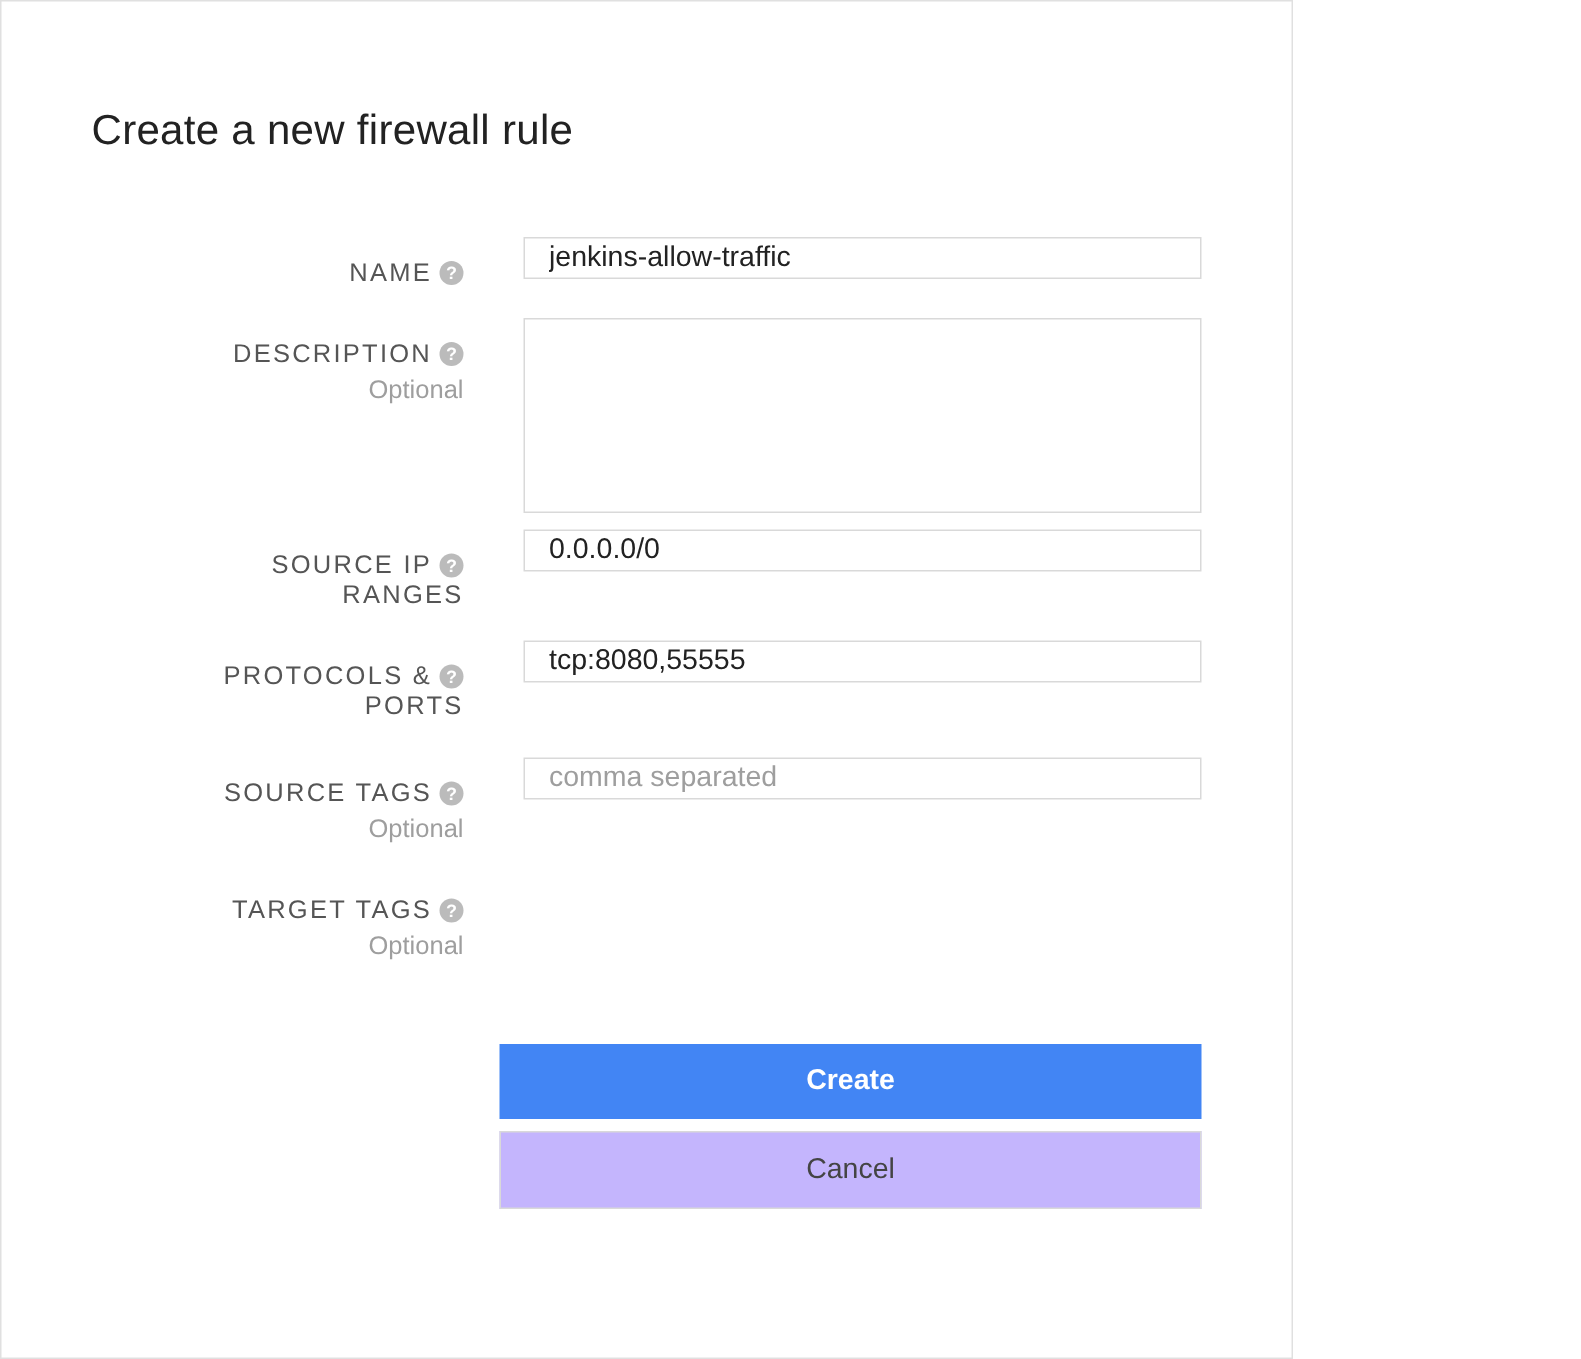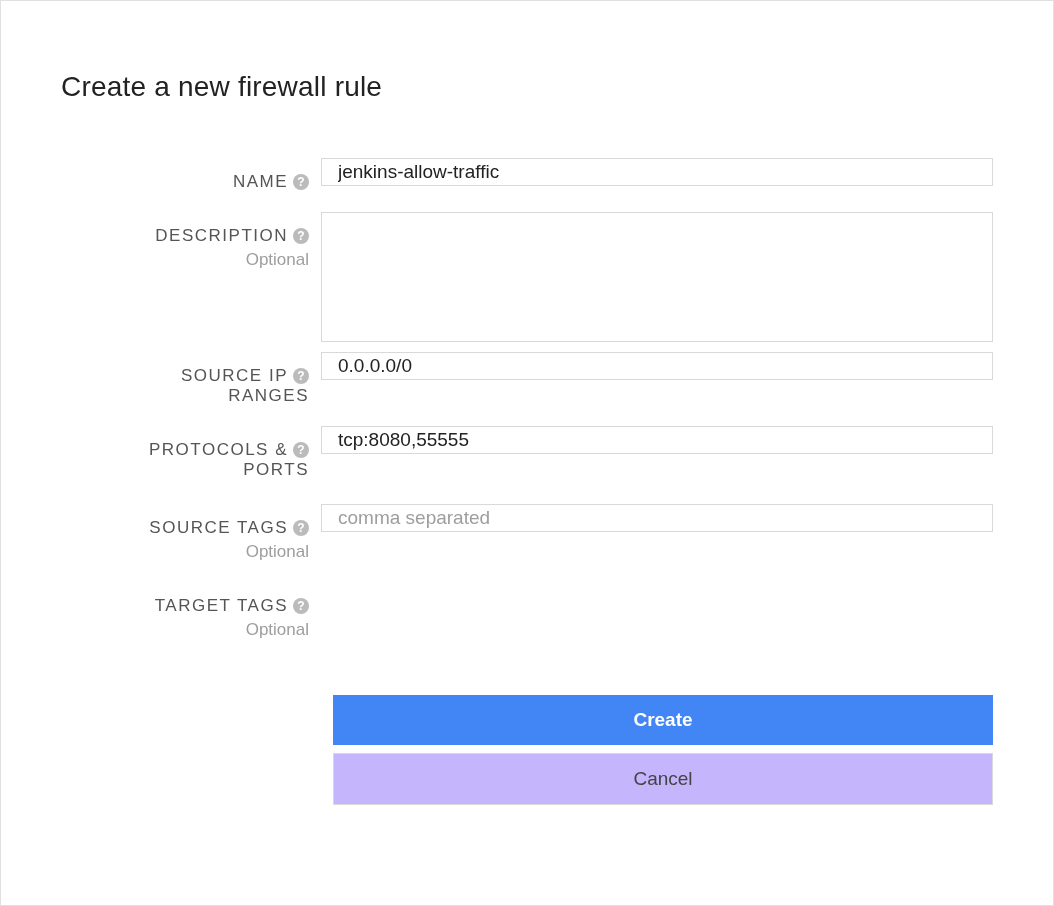--- a/index.html
+++ b/index.html
@@ -6,37 +6,38 @@
       box-sizing: border-box;
       margin: 0;
       padding: 0;
     }
     body {
       font-family: Arial, Helvetica, sans-serif;
       background: #fff;
       padding: 0;
     }
     .container {
-      width: 1054px;
+      width: 862px;
       height: 906px;
       border: 1px solid #e0e0e0;
       padding: 70px 60px 40px 60px;
       background: #fff;
     }
     .form-title {
       font-size: 28px;
       font-weight: 400;
       color: #222;
       margin-bottom: 55px;
       letter-spacing: 0.2px;
     }
     .form-row {
       display: flex;
       align-items: flex-start;
       margin-bottom: 20px;
+      gap: 28px;
     }
     .label-col {
       width: 260px;
       flex-shrink: 0;
       text-align: right;
       padding-right: 12px;
       padding-top: 14px;
     }
     .label-text {
       font-size: 17px;

